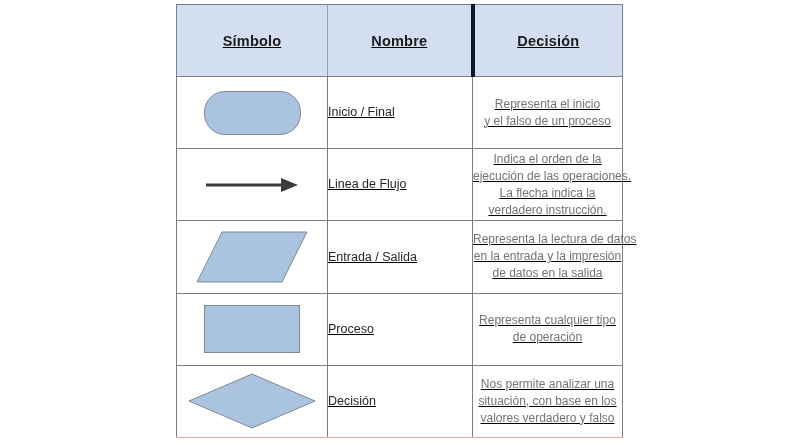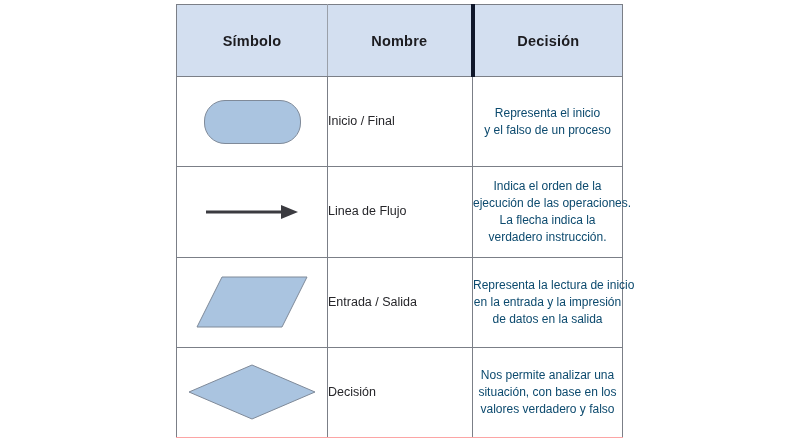--- a/index.html
+++ b/index.html
@@ -14,20 +14,21 @@
     overflow: hidden;
     position: relative;
   }
 
   #table-wrap {
     position: absolute;
     left: 176px;
     top: 4px;
     width: 446px;
     height: 434px;
+    text-decoration: underline;
   }
 
   table.symbol-table {
     border-collapse: collapse;
     table-layout: fixed;
     width: 446px;
     height: 434px;
     background: #ffffff;
   }
 
@@ -64,21 +65,21 @@
   }
   td.cell-nombre {
     font-size: 12.5px;
     color: #26262a;
     border-right: 1px solid #9aa0a9;
     line-height: 1.35;
   }
   td.cell-funcion {
     text-align: center;
     font-size: 12px;
-    color: #0c4a6e;
+    color: #737373;
     line-height: 1.42;
     padding: 2px 5px;
   }
   td.cell-funcion .lines span { display: block; white-space: nowrap; }
 
   
   tbody tr td { border-top: 1px solid #9aa0a9; border-bottom: 1px solid #9aa0a9; }
   tbody tr:first-child td { border-top: 1px solid #20222a; }
   tbody tr:last-child td { border-bottom: 1px solid #fca5a5; }
   table.symbol-table { border: 1px solid #7b7f87; }
@@ -188,27 +189,41 @@
         <td class="cell-symbol">
           <div class="shape-box">
             <svg width="112" height="52" viewBox="0 0 112 52">
               <polygon points="26,1 111,1 86,51 1,51" fill="#aac4e0" stroke="#7f8a99" stroke-width="1"></polygon>
             </svg>
           </div>
         </td>
         <td class="cell-nombre">Entrada / Salida</td>
         <td class="cell-funcion">
           <div class="lines">
-            <span>Representa la lectura de inicio</span>
+            <span>Representa la lectura de datos</span>
             <span>en la entrada y la impresión</span>
             <span>de datos en la salida</span>
           </div>
         </td>
       </tr>
 
+      <tr>
+        <td class="cell-symbol">
+          <div class="shape-box">
+            <div class="sh-process"></div>
+          </div>
+        </td>
+        <td class="cell-nombre">Proceso</td>
+        <td class="cell-funcion">
+          <div class="lines">
+            <span>Representa cualquier tipo</span>
+            <span>de operación</span>
+          </div>
+        </td>
+      </tr>
 
       <tr>
         <td class="cell-symbol">
           <div class="shape-box">
             <svg width="128" height="56" viewBox="0 0 128 56">
               <polygon points="64,1 127,28 64,55 1,28" fill="#aac4e0" stroke="#7f8a99" stroke-width="1"></polygon>
             </svg>
           </div>
         </td>
         <td class="cell-nombre">Decisión</td>

